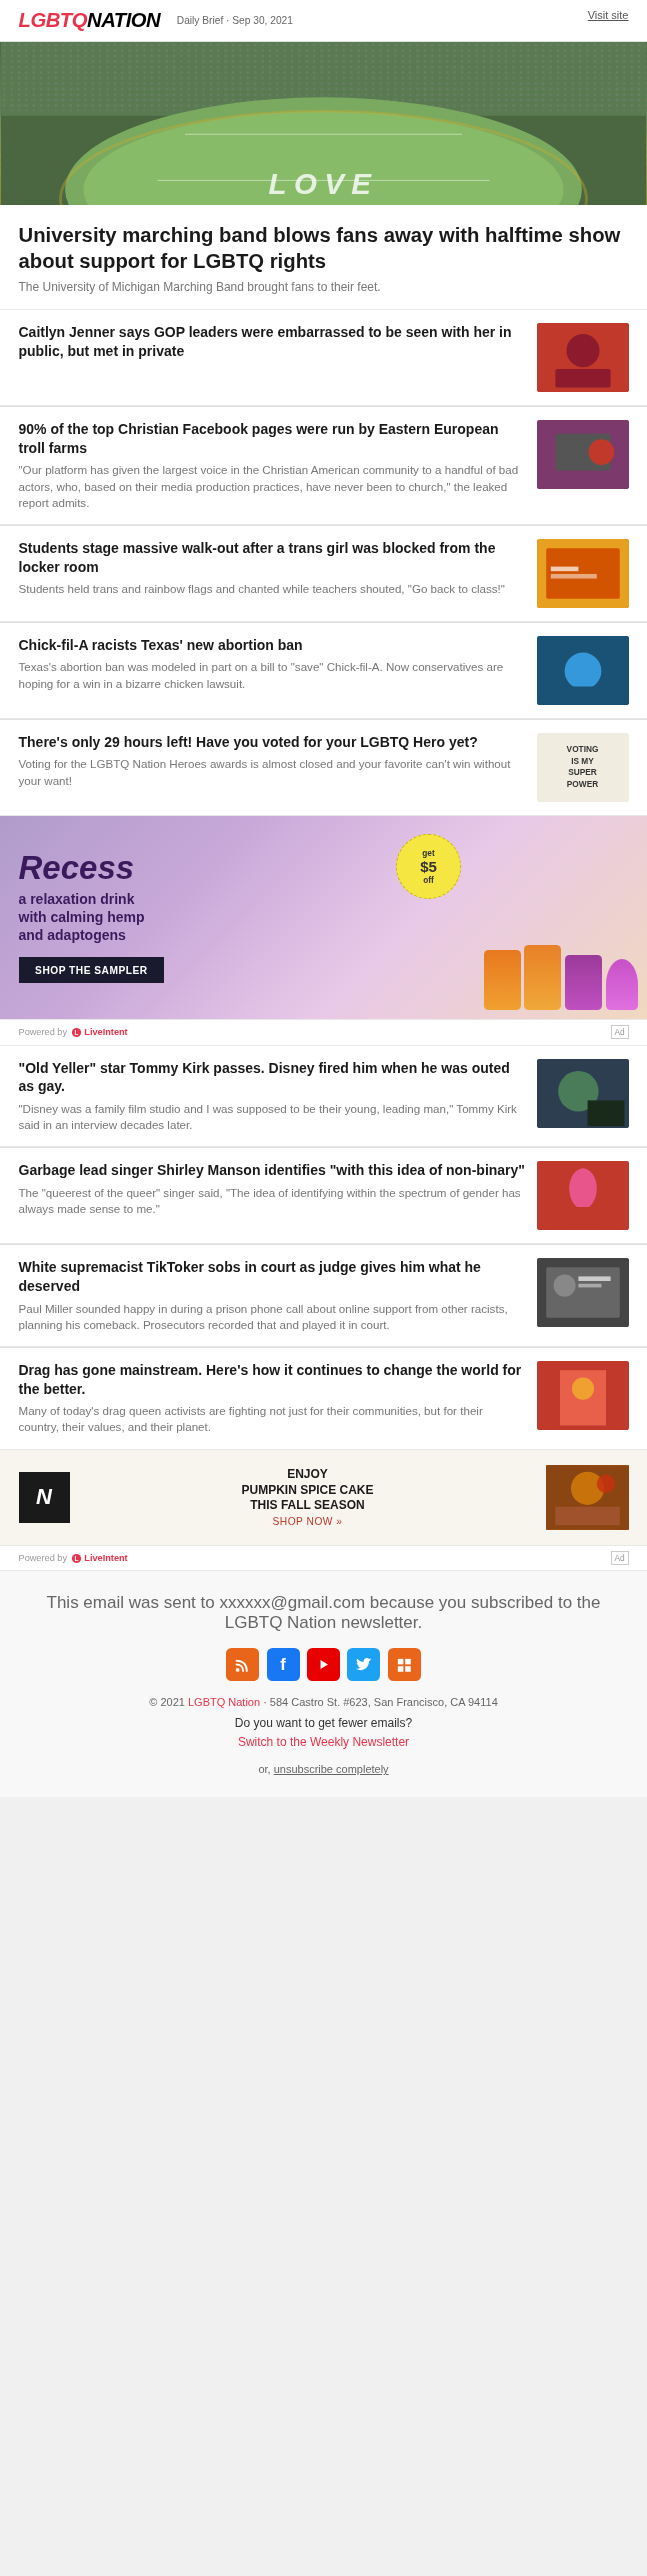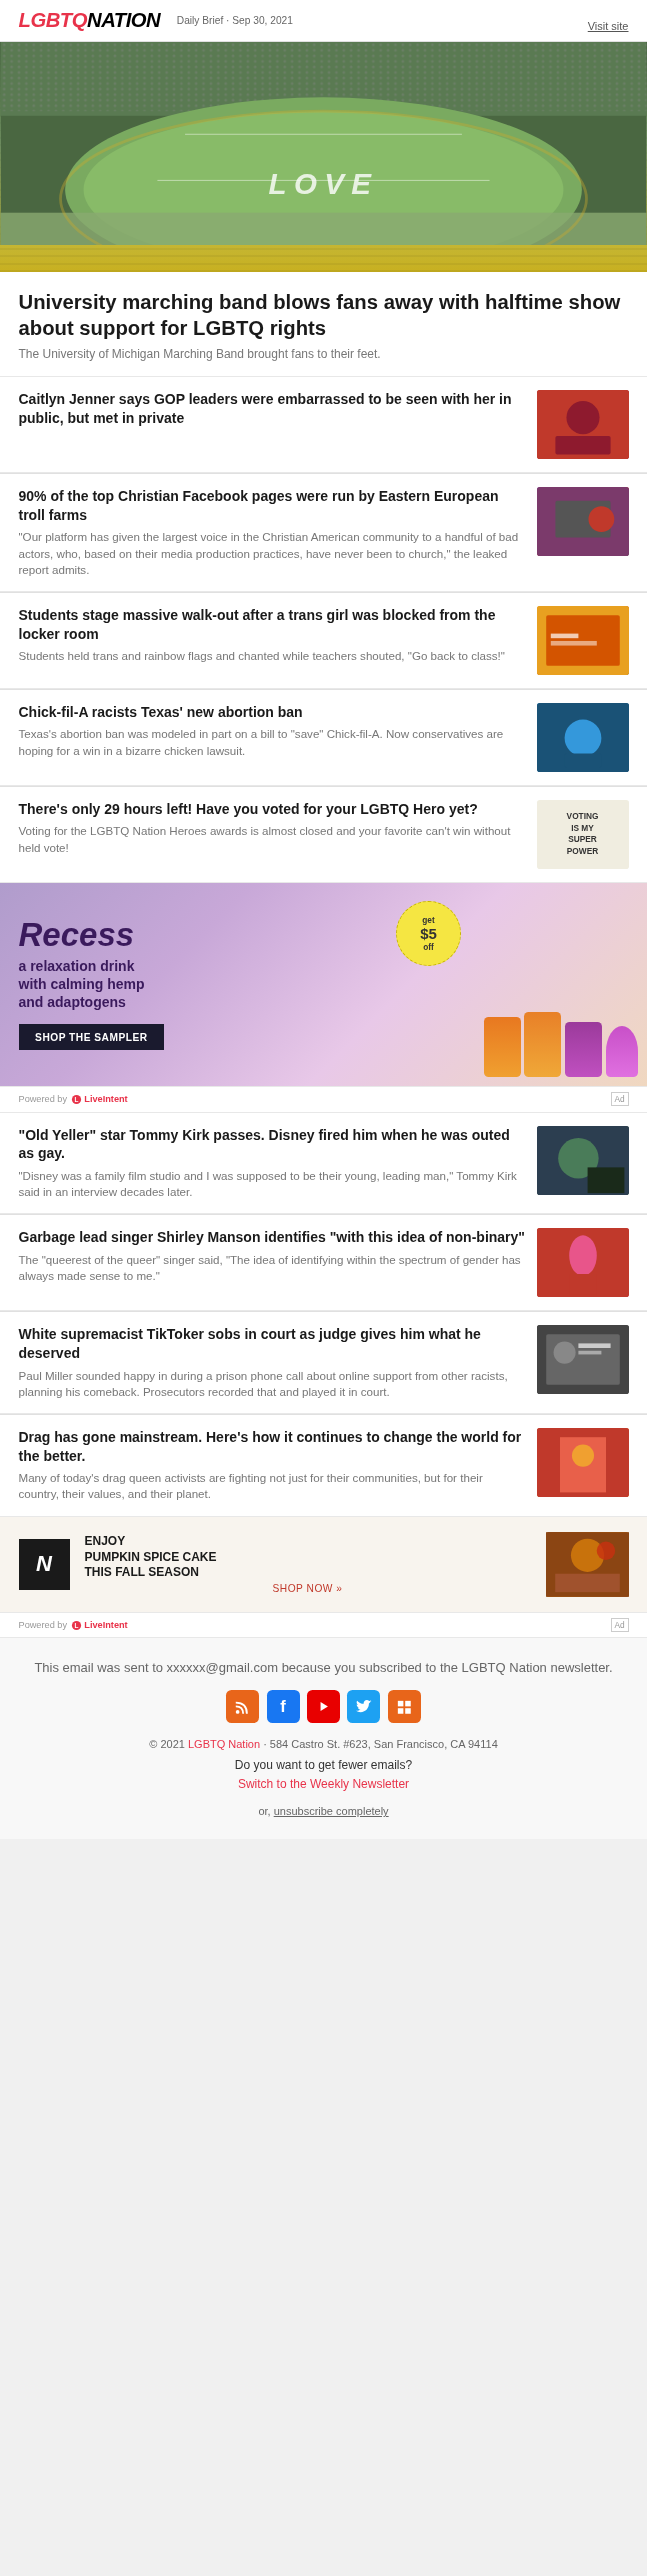--- a/index.html
+++ b/index.html
@@ -10,21 +10,21 @@
       margin: 0 auto;
     }
     .email-wrapper {
       background: #ffffff;
       width: 647px;
     }
 
     
     .header {
       display: flex;
-      align-items: flex-end;
+      align-items: flex-start;
       justify-content: space-between;
       padding: 9.2px 18.5px;
       border-bottom: 0.9px solid #e0e0e0;
       background: #fff;
     }
     .logo-area {
       display: flex;
       align-items: center;
       gap: 9.2px;
     }
@@ -49,21 +49,21 @@
     .visit-site {
       font-size: 11px;
       color: #555;
       text-decoration: underline;
       cursor: pointer;
     }
 
     
     .hero-image {
       width: 100%;
-      height: 230px;
+      height: 163px;
       background: linear-gradient(180deg, #4a6741 0%, #6b8f5e 30%, #8baa78 60%, #c9c060 80%, #d4b830 100%);
       position: relative;
       overflow: hidden;
     }
     .hero-stadium {
       width: 100%;
       height: 100%;
       background:
         repeating-linear-gradient(0deg, rgba(0,0,0,0.05) 0px, rgba(0,0,0,0.05) 1.8px, transparent 1.8px, transparent 7.4px),
         linear-gradient(180deg, #3d5c38 0%, #6b8f5e 25%, #8baa78 45%, #bfbf50 70%, #c8b020 100%);
@@ -262,21 +262,21 @@
     }
     .ad-text-2 {
       flex: 1;
     }
     .ad-text-2 .ad-headline {
       font-size: 12px;
       font-weight: 800;
       color: #1a1a1a;
       line-height: 1.3;
       margin-bottom: 2.8px;
-      text-align: left;
+      text-align: center;
     }
     .ad-text-2 .ad-sub {
       font-size: 10.2px;
       color: #c0392b;
       font-weight: 400;
       text-align: center;
       letter-spacing: 0.5px;
     }
     .ad-image-2 {
       width: 83px;
@@ -286,21 +286,21 @@
       flex-shrink: 0;
     }
 
     
     .footer {
       background: #f8f8f8;
       padding: 22px 18.5px;
       text-align: center;
     }
     .footer-disclaimer {
-      font-size: 13px;
+      font-size: 17px;
       color: #666;
       margin-bottom: 15px;
     }
     .social-icons {
       display: flex;
       justify-content: center;
       gap: 7.4px;
       margin-bottom: 15px;
     }
     .social-icon {
@@ -467,21 +467,21 @@
           <rect x="30" y="55" width="40" height="15" fill="#1a5276" rx="2"></rect>
         </svg>
       </div>
     </div>
 
     <div class="divider"></div>
 
     <div class="article-row">
       <div class="article-text">
         <h2>There's only 29 hours left! Have you voted for your LGBTQ Hero yet?</h2>
-        <p>Voting for the LGBTQ Nation Heroes awards is almost closed and your favorite can't win without held vote!</p>
+        <p>Voting for the LGBTQ Nation Heroes awards is almost closed and your favorite can't win without your want!</p>
       </div>
       <div class="article-thumb" style="width:92px;height:69px;background:#f0ede0;border-radius:2.8px;display:flex;align-items:center;justify-content:center;">
         <div style="font-size:8.3px;font-weight:800;color:#333;text-align:center;line-height:1.4;">VOTING<br>IS MY<br>SUPER<br>POWER</div>
       </div>
     </div>
   </div>
 
   <div class="ad-banner">
     <div class="ad-content">
       <div class="ad-brand">Recess</div>

